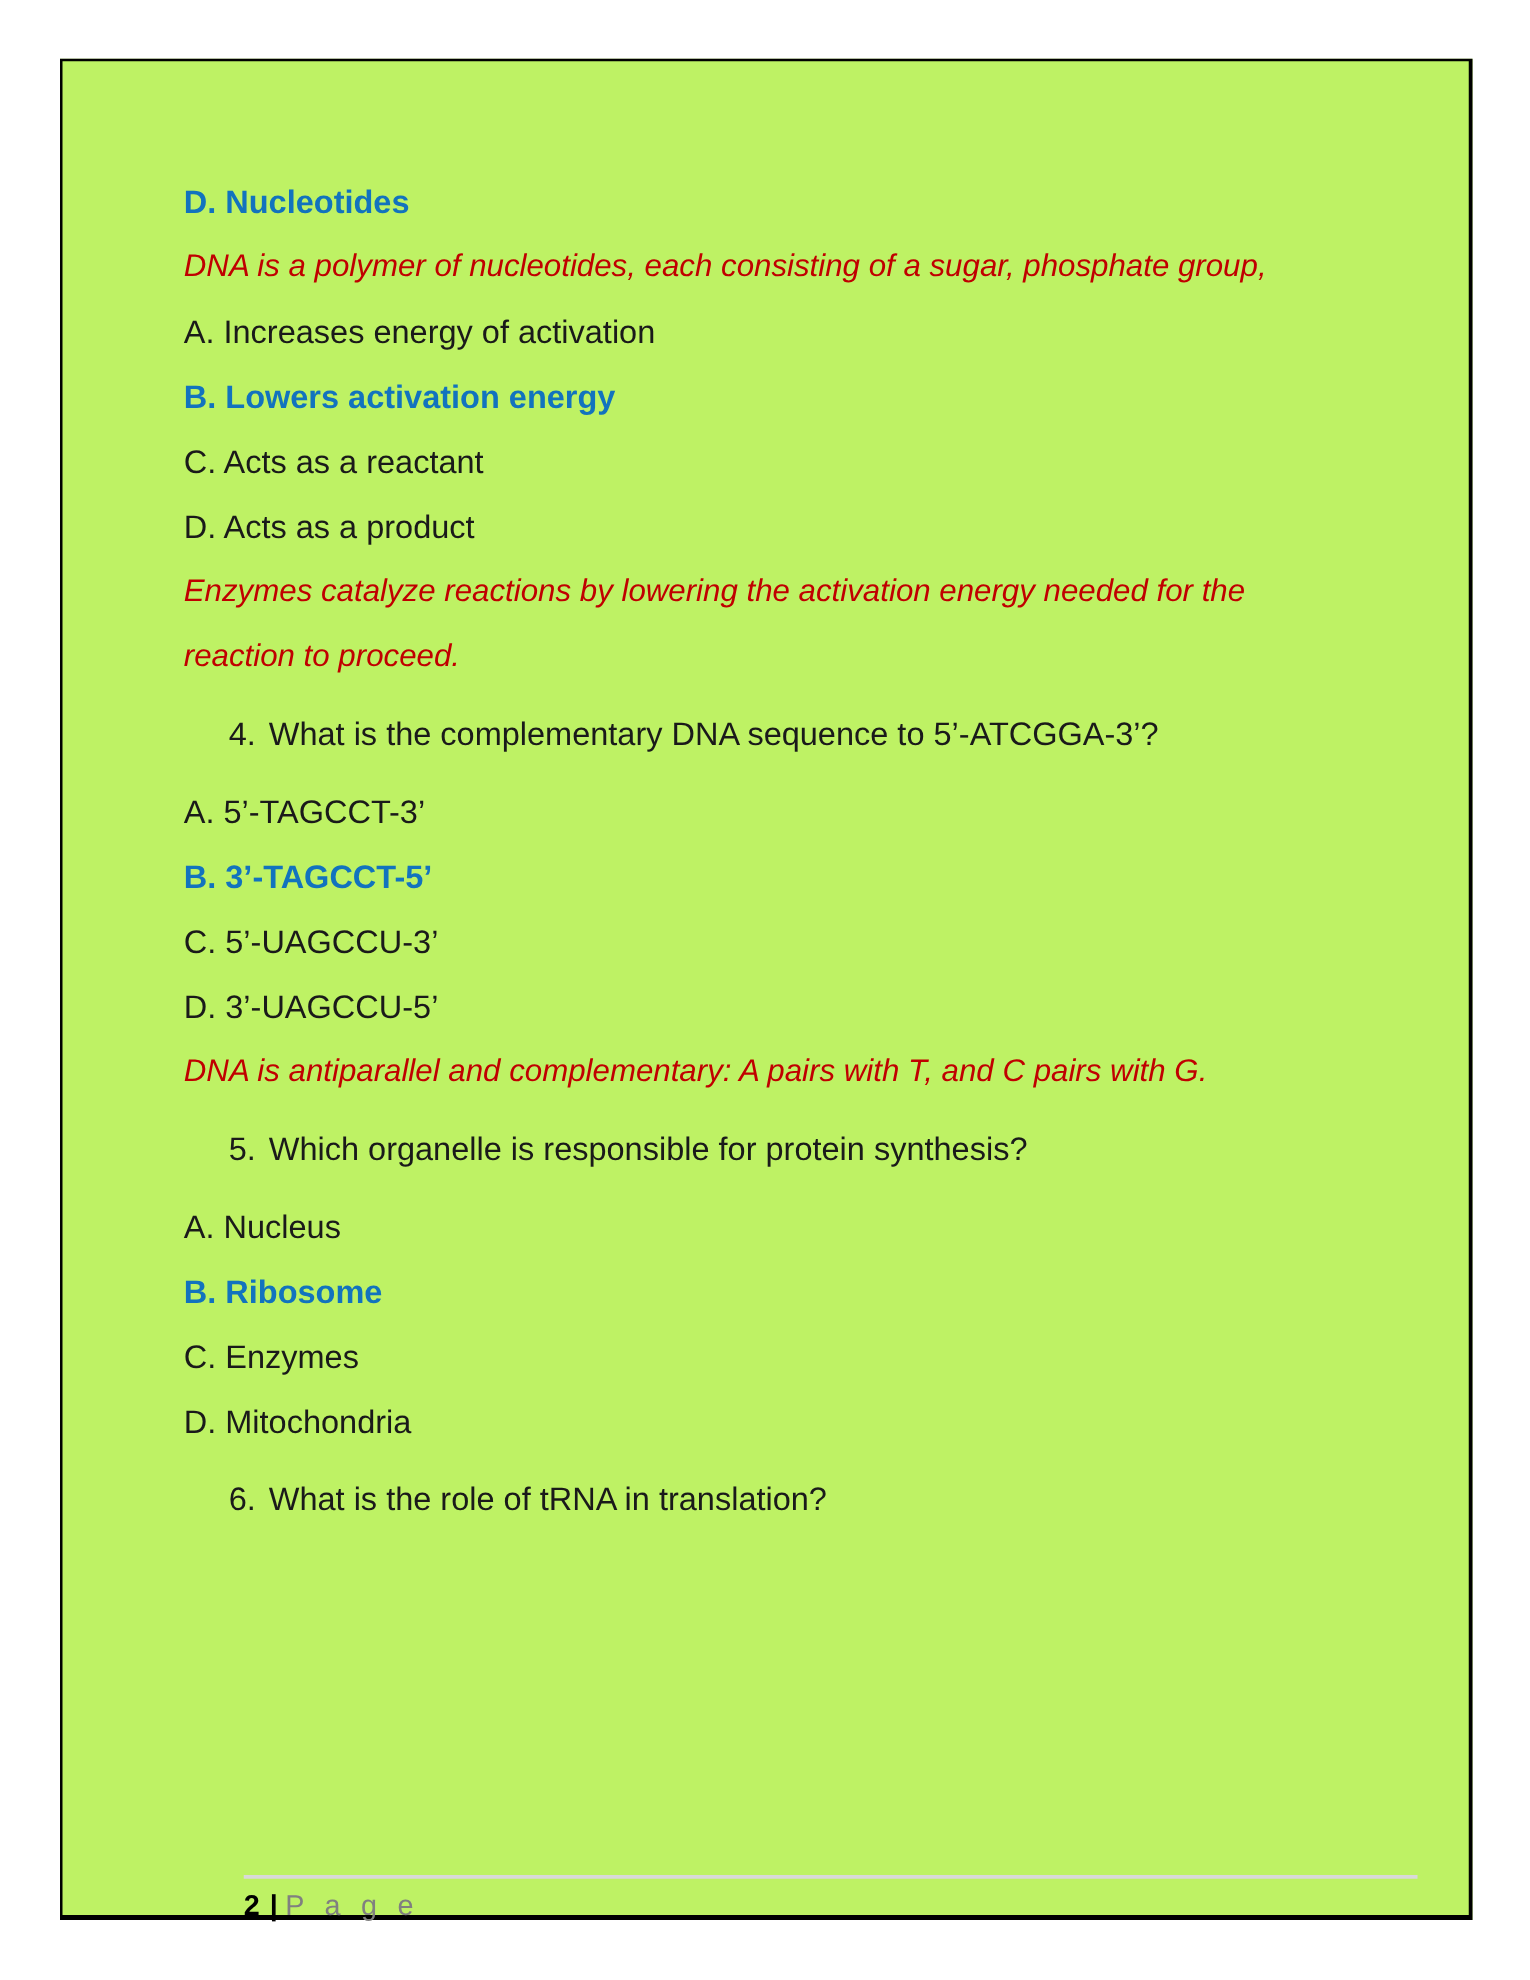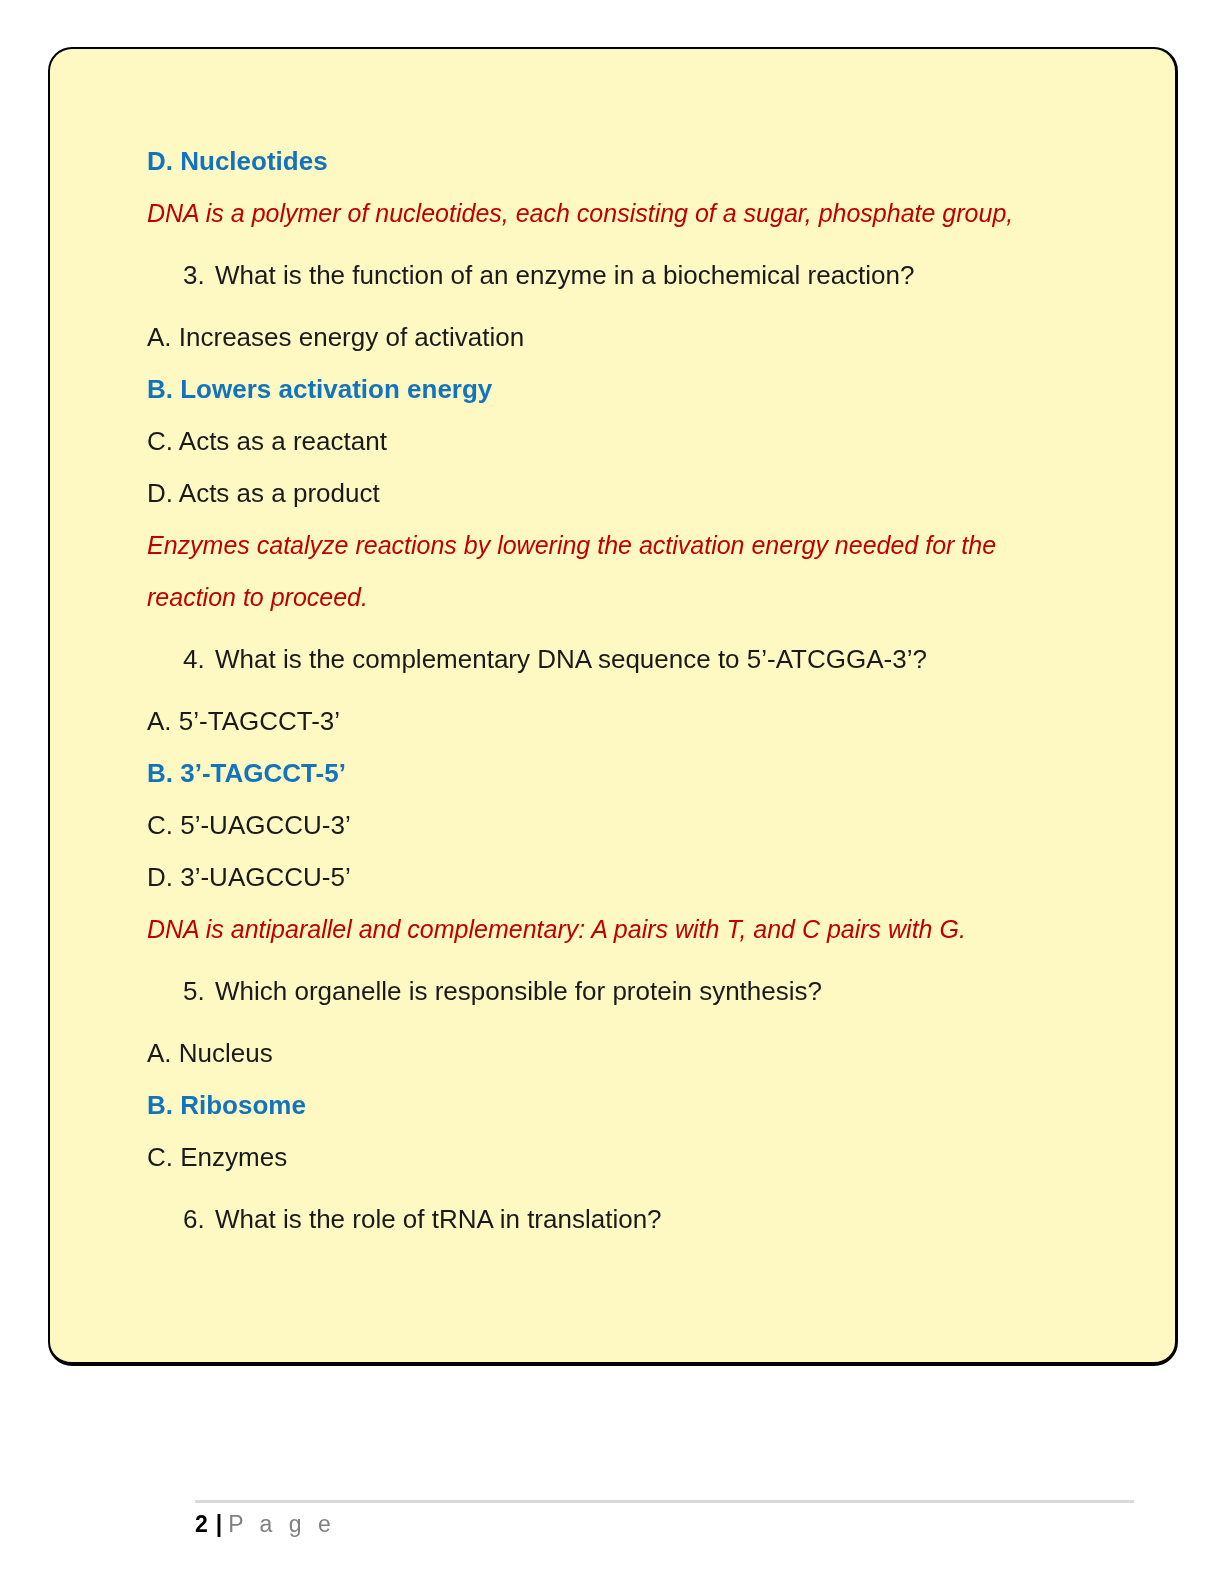--- a/index.html
+++ b/index.html
@@ -5,27 +5,26 @@
   * { box-sizing: border-box; }
   html, body {
     margin: 0; padding: 0;
     width: 1224px; height: 1584px;
     background: #ffffff;
     font-family: "Liberation Sans", sans-serif;
   }
   .page-border {
     position: absolute;
     left: 48px; top: 47px;
-    width: 1130px; height: 1319px;
+    width: 1130px; height: 1489px;
     border-top: 2px solid #000;
     border-left: 2px solid #000;
     border-right: 3px solid #000;
     border-bottom: 4px solid #000;
-    background: #fef9c3;
-    border-radius: 24px;
+    background: #bef264;
   }
   .content {
     position: absolute;
     left: 97px; top: 86px;
     width: 940px;
   }
   .line, .q-line {
     margin: 0;
     font-size: 26px;
     line-height: 52px;
@@ -75,23 +74,20 @@
 </head>
 <body>
 
 <div class="page-border">
   <div class="content">
 
     <p class="line heading-blue">D. Nucleotides</p>
 
     <p class="line explain">DNA is a polymer of nucleotides, each consisting of a sugar, phosphate group,</p>
 
-    <p class="q-line">
-      <span class="q-num">3.</span><span>What is the function of an enzyme in a biochemical reaction?</span>
-    </p>
     <p class="line">A. Increases energy of activation</p>
     <p class="line option-correct">B. Lowers activation energy</p>
     <p class="line">C. Acts as a reactant</p>
     <p class="line">D. Acts as a product</p>
     <p class="line explain">Enzymes catalyze reactions by lowering the activation energy needed for the</p>
     <p class="line explain">reaction to proceed.</p>
 
     <p class="q-line">
       <span class="q-num">4.</span><span>What is the complementary DNA sequence to 5’-ATCGGA-3’?</span>
     </p>
@@ -100,20 +96,21 @@
     <p class="line">C. 5’-UAGCCU-3’</p>
     <p class="line">D. 3’-UAGCCU-5’</p>
     <p class="line explain">DNA is antiparallel and complementary: A pairs with T, and C pairs with G.</p>
 
     <p class="q-line">
       <span class="q-num">5.</span><span>Which organelle is responsible for protein synthesis?</span>
     </p>
     <p class="line">A. Nucleus</p>
     <p class="line option-correct">B. Ribosome</p>
     <p class="line">C. Enzymes</p>
+    <p class="line">D. Mitochondria</p>
 
     <p class="q-line">
       <span class="q-num">6.</span><span>What is the role of tRNA in translation?</span>
     </p>
 
   </div>
 
   <div class="footer">
     <div class="footer-rule"></div>
     <div class="footer-text">

